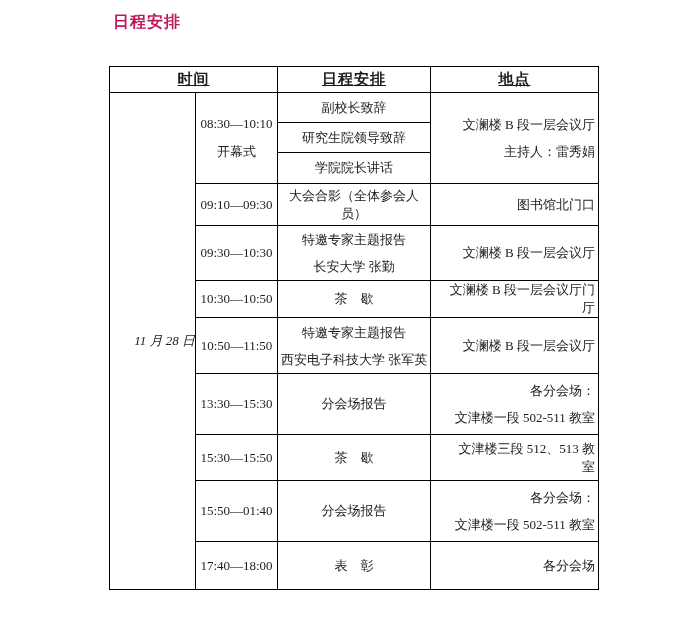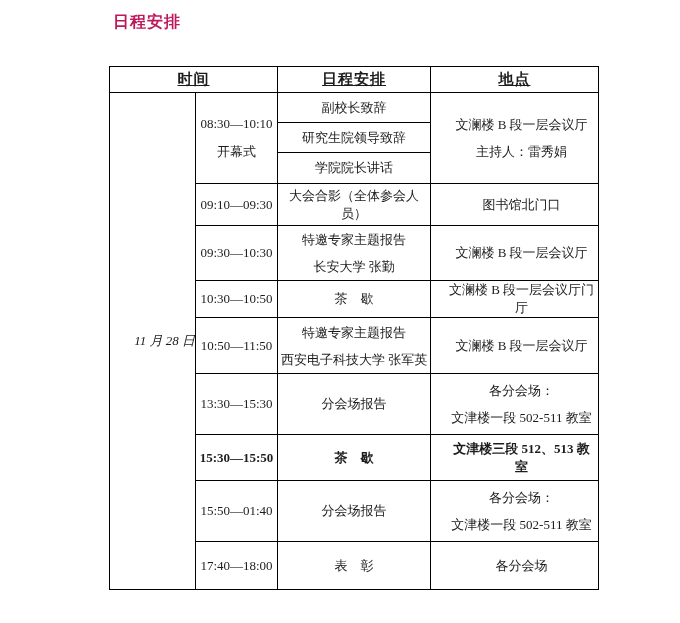--- a/index.html
+++ b/index.html
@@ -59,36 +59,36 @@
     padding: 0;
   }
   tr.r-head   { height: 26px; }
   tr.r-sub    { height: 30px; }
   tr.r-sub-l  { height: 31px; }
   tr.r-photo  { height: 42px; }
   tr.r-talk1  { height: 55px; }
   tr.r-tea1   { height: 36px; }
   tr.r-talk2  { height: 56px; }
   tr.r-branch1{ height: 61px; }
-  tr.r-tea2   { height: 46px; font-weight: bold; }
+  tr.r-tea2   { height: 46px; }
   tr.r-branch2{ height: 61px; }
   tr.r-award  { height: 48px; }
 
   .date-cell {
     text-align: right;
     font-style: italic;
   }
   .time-cell {
     text-align: center;
   }
   .detail-cell {
     text-align: center;
   }
   .loc-cell {
-    text-align: center;
+    text-align: right;
     padding-left: 17px;
     padding-right: 3px;
   }
   .line {
     display: block;
     line-height: 27px;
   }
   .time-cell .line {
     line-height: 28px;
   }

